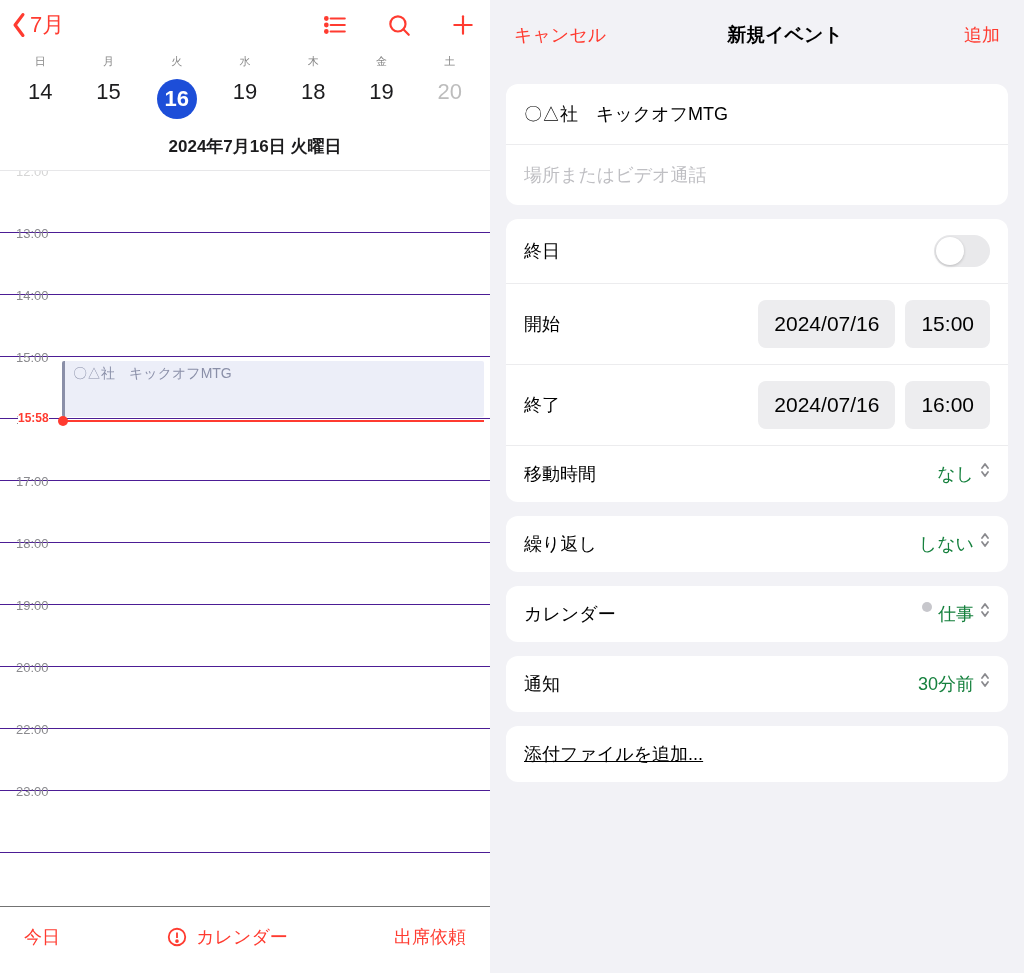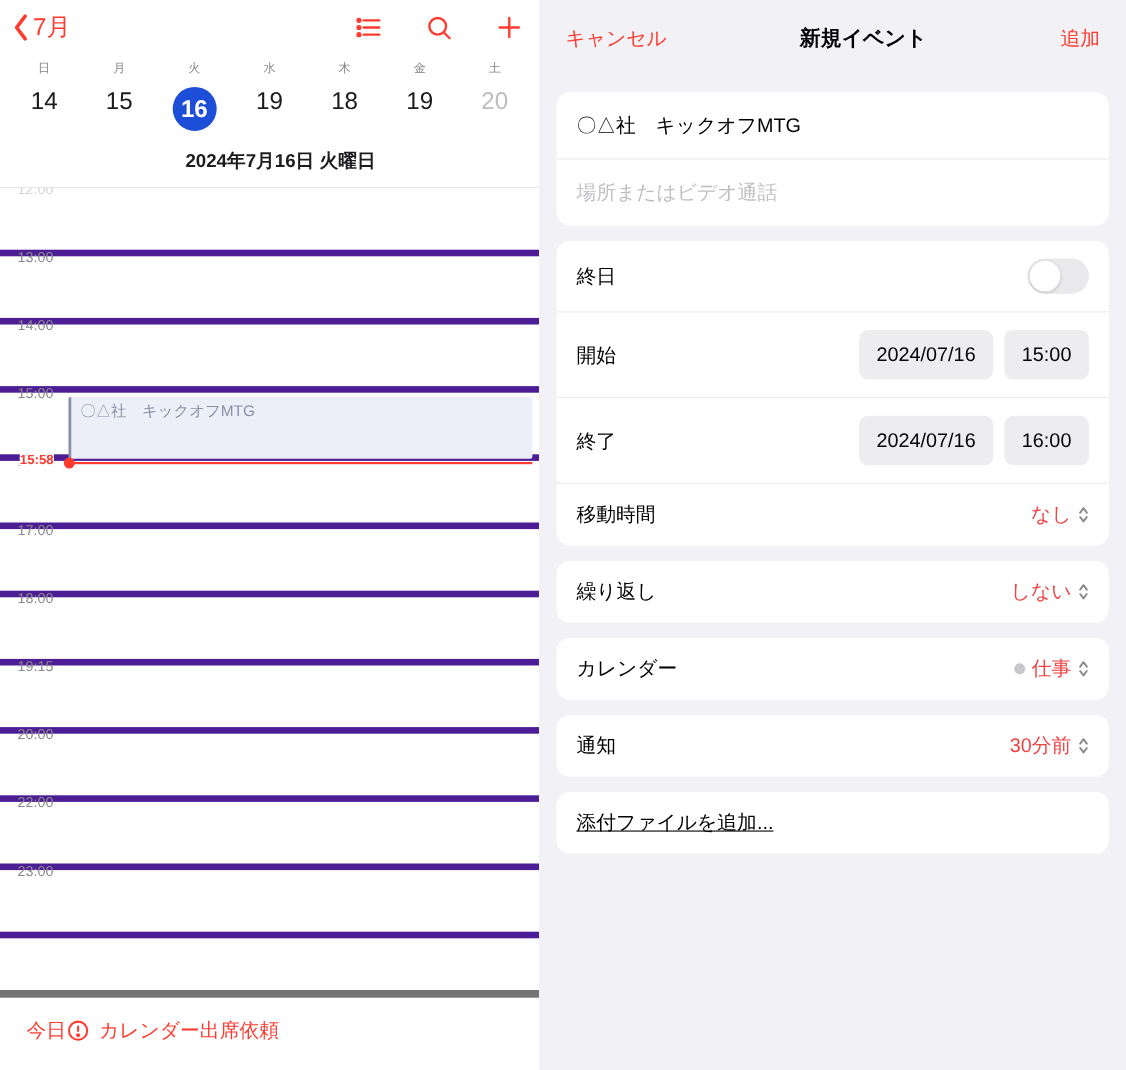--- a/index.html
+++ b/index.html
@@ -91,21 +91,21 @@
   
   .schedule {
     flex: 1;
     overflow: hidden;
     position: relative;
     border-top: 1px solid #e7e7e9;
   }
   .hour-row {
     display: flex;
     height: 62px;
-    border-bottom: 6px solid #4c1d95;
+    border-bottom: 1px solid #4c1d95;
   }
   .hour-label {
     width: 62px;
     font-size: 13px;
     color: #8a8a8e;
     text-align: left;
     padding: 2px 0 0 16px;
     transform: translateY(-9px);
   }
   .hour-body { flex: 1; position: relative; }
@@ -150,23 +150,23 @@
     position: absolute;
     left: 58px;
     top: -4px;
     width: 10px; height: 10px;
     background: #ff3b30;
     border-radius: 50%;
   }
   .left-footer {
     display: flex;
     align-items: center;
-    justify-content: flex-start;
+    justify-content: space-between;
     padding: 18px 24px 24px;
-    border-top: 7px solid #737373;
+    border-top: 1px solid #737373;
     color: #ff3b30;
     font-size: 18px;
   }
   .footer-center {
     display: flex;
     align-items: center;
     gap: 8px;
   }
   .circle-alert-svg { width: 22px; height: 22px; }
   
@@ -197,29 +197,29 @@
     display: flex;
     align-items: center;
     justify-content: space-between;
     padding: 16px 18px;
     min-height: 54px;
     font-size: 18px;
     color: #000;
   }
   .row + .row { border-top: 1px solid #ececee; }
   .row .label { }
-  .row .value { color: #ef4444; display: flex; align-items: center; gap: 6px;}
+  .row .value { color: #15803d; display: flex; gap: 6px;}
   .title-field { font-size: 18px; color: #000; padding: 18px; }
   .placeholder-field { font-size: 18px; color: #bfbfc3; padding: 18px; }
   .pill-group { display: flex; gap: 10px; }
   .pill {
     background: #ededef;
     border-radius: 8px;
     padding: 12px 16px;
-    font-size: 18px;
+    font-size: 21px;
     color: #000;
   }
   .switch {
     width: 56px; height: 32px;
     background: #e9e9eb;
     border-radius: 16px;
     position: relative;
   }
   .knob {
     position: absolute;
@@ -311,21 +311,21 @@
       </div>
     <div class="hour-row">
         <div class="hour-label">17:00</div>
         <div class="hour-body"></div>
       </div>
     <div class="hour-row">
         <div class="hour-label">18:00</div>
         <div class="hour-body"></div>
       </div>
     <div class="hour-row">
-        <div class="hour-label">19:15</div>
+        <div class="hour-label">19:00</div>
         <div class="hour-body"></div>
       </div>
     <div class="hour-row">
         <div class="hour-label">20:00</div>
         <div class="hour-body"></div>
       </div>
     <div class="hour-row">
         <div class="hour-label">22:00</div>
         <div class="hour-body"></div>
       </div>

